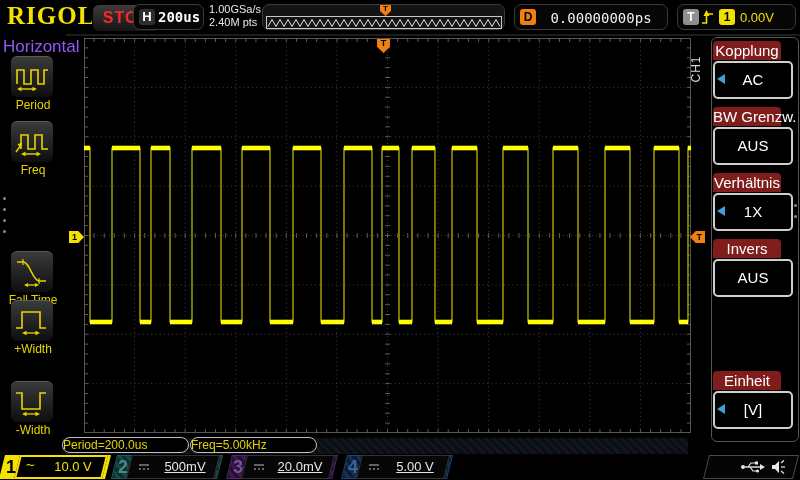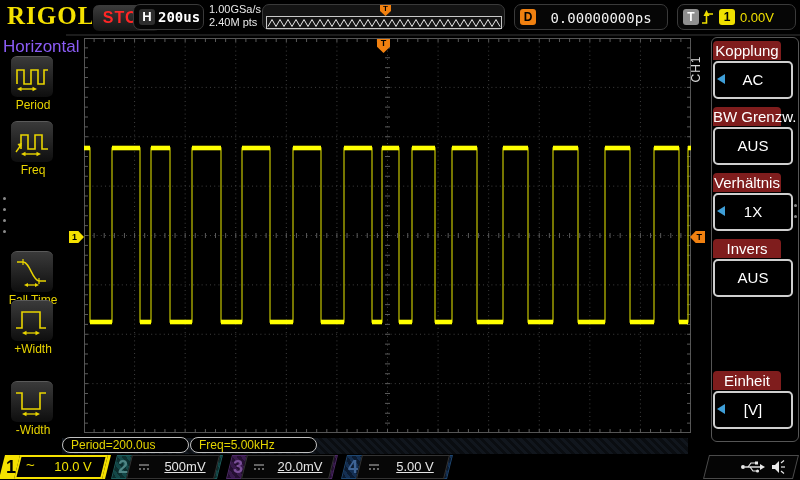--- a/index.html
+++ b/index.html
@@ -54,21 +54,21 @@
   .mk-trig{left:690px;top:231px;width:15px;height:12px;background:#f08010;
     clip-path:polygon(100% 0,38% 0,0 50%,38% 100%,100% 100%);font-size:9px;line-height:12px;text-align:right;padding-right:3px;box-sizing:border-box;}
   .mk-tpos{left:377px;top:39px;width:13px;height:14px;background:#f08010;
     clip-path:polygon(0 0,100% 0,100% 55%,50% 100%,0 55%);font-size:9px;text-align:center;line-height:9px;}
 
   
   .meas-bar{position:absolute;left:0;top:437px;width:800px;height:18px;background:#000;}
   .meas-strip{position:absolute;left:62px;top:1px;width:626px;height:16px;
     background:repeating-linear-gradient(45deg,#0a0d11 0 3px,#11161d 3px 6px);}
   .meas-box{position:absolute;top:0px;height:16px;border:1px solid #c0c0c0;border-radius:8px;
-    background:#000;color:#e3d400;font-size:12px;line-height:15px;padding-left:8px;box-sizing:border-box;}
+    background:#000;color:#e3d400;font-size:12px;line-height:15px;box-sizing:border-box;}
 
   
   .ch-bar{position:absolute;left:0;top:455px;width:800px;height:25px;background:#000;}
   .ch{position:absolute;top:0;height:24px;width:106px;}
   .ch .bg{position:absolute;inset:0;transform:skewX(-14deg);}
   .ch .inner{position:absolute;left:15px;top:0;right:3px;bottom:0;transform:skewX(-14deg);box-sizing:border-box;}
   .ch .num{position:absolute;left:4px;top:1px;font-size:18px;font-weight:bold;line-height:22px;}
   .ch .coup{position:absolute;left:24px;top:0px;height:24px;}
   .ch .val{position:absolute;left:40px;top:0;width:62px;text-align:center;font-size:13px;line-height:24px;white-space:nowrap;}
   .ch1 .bg{background:#f5e100;}

